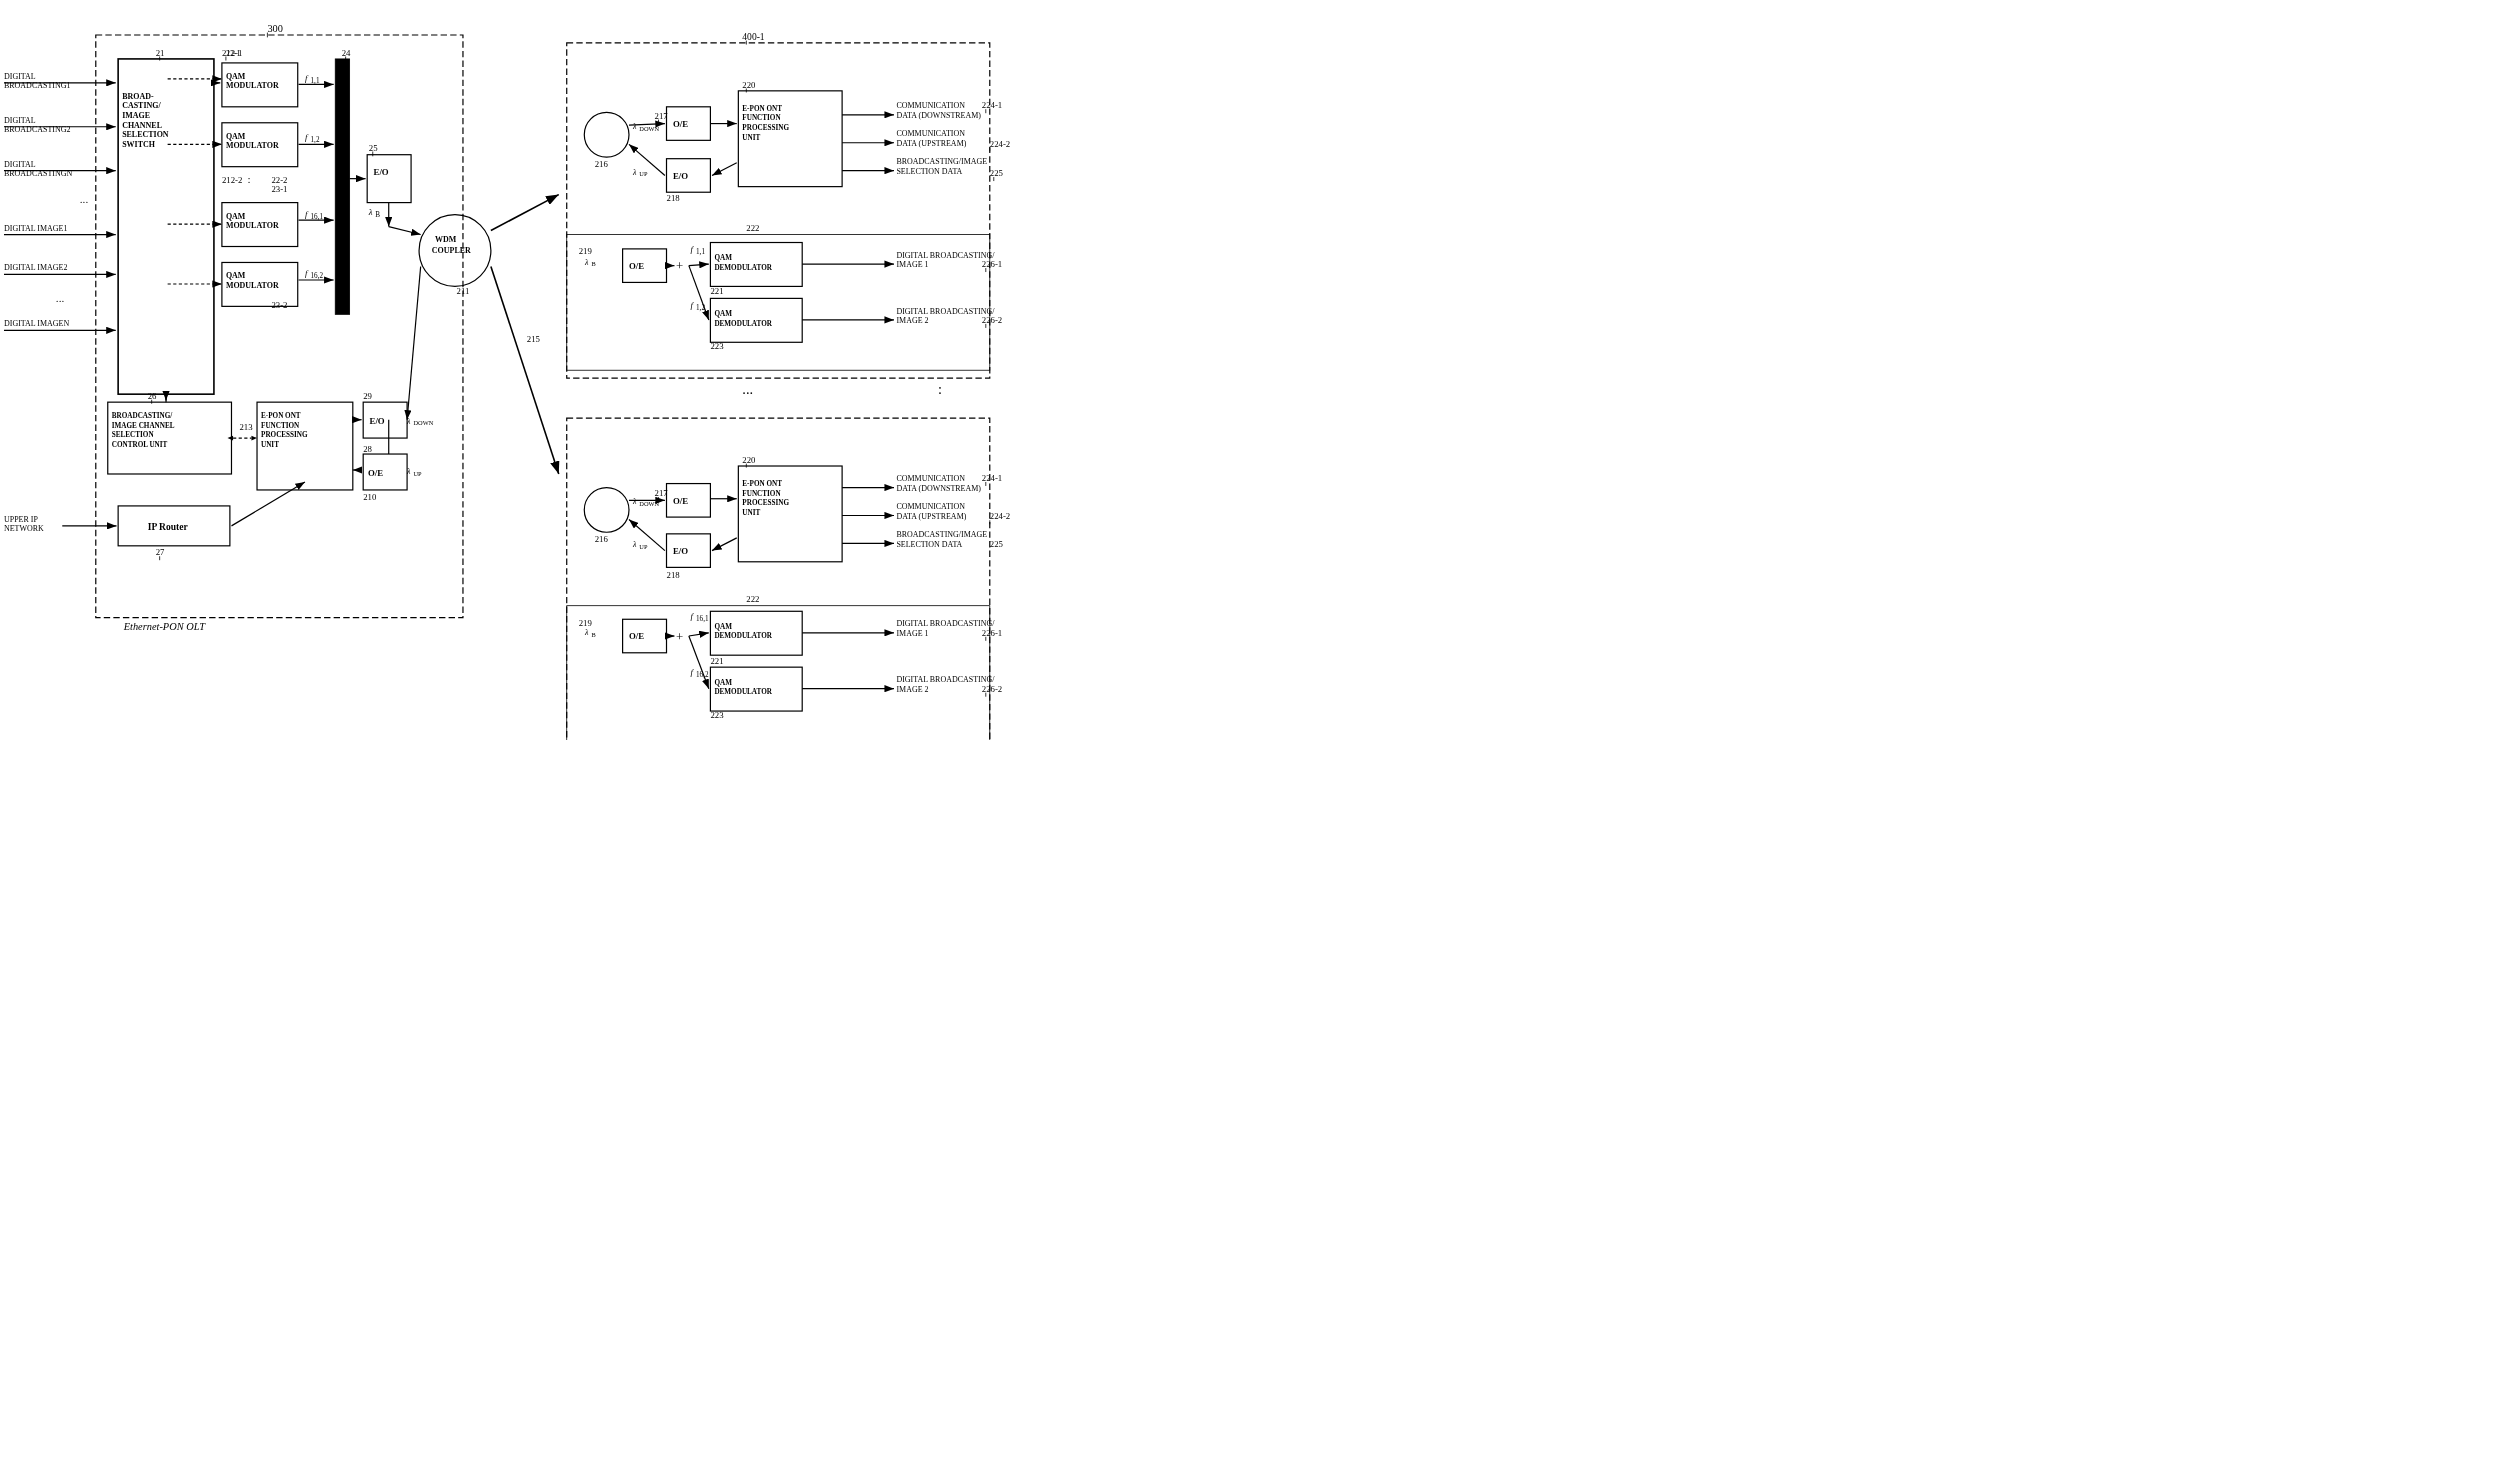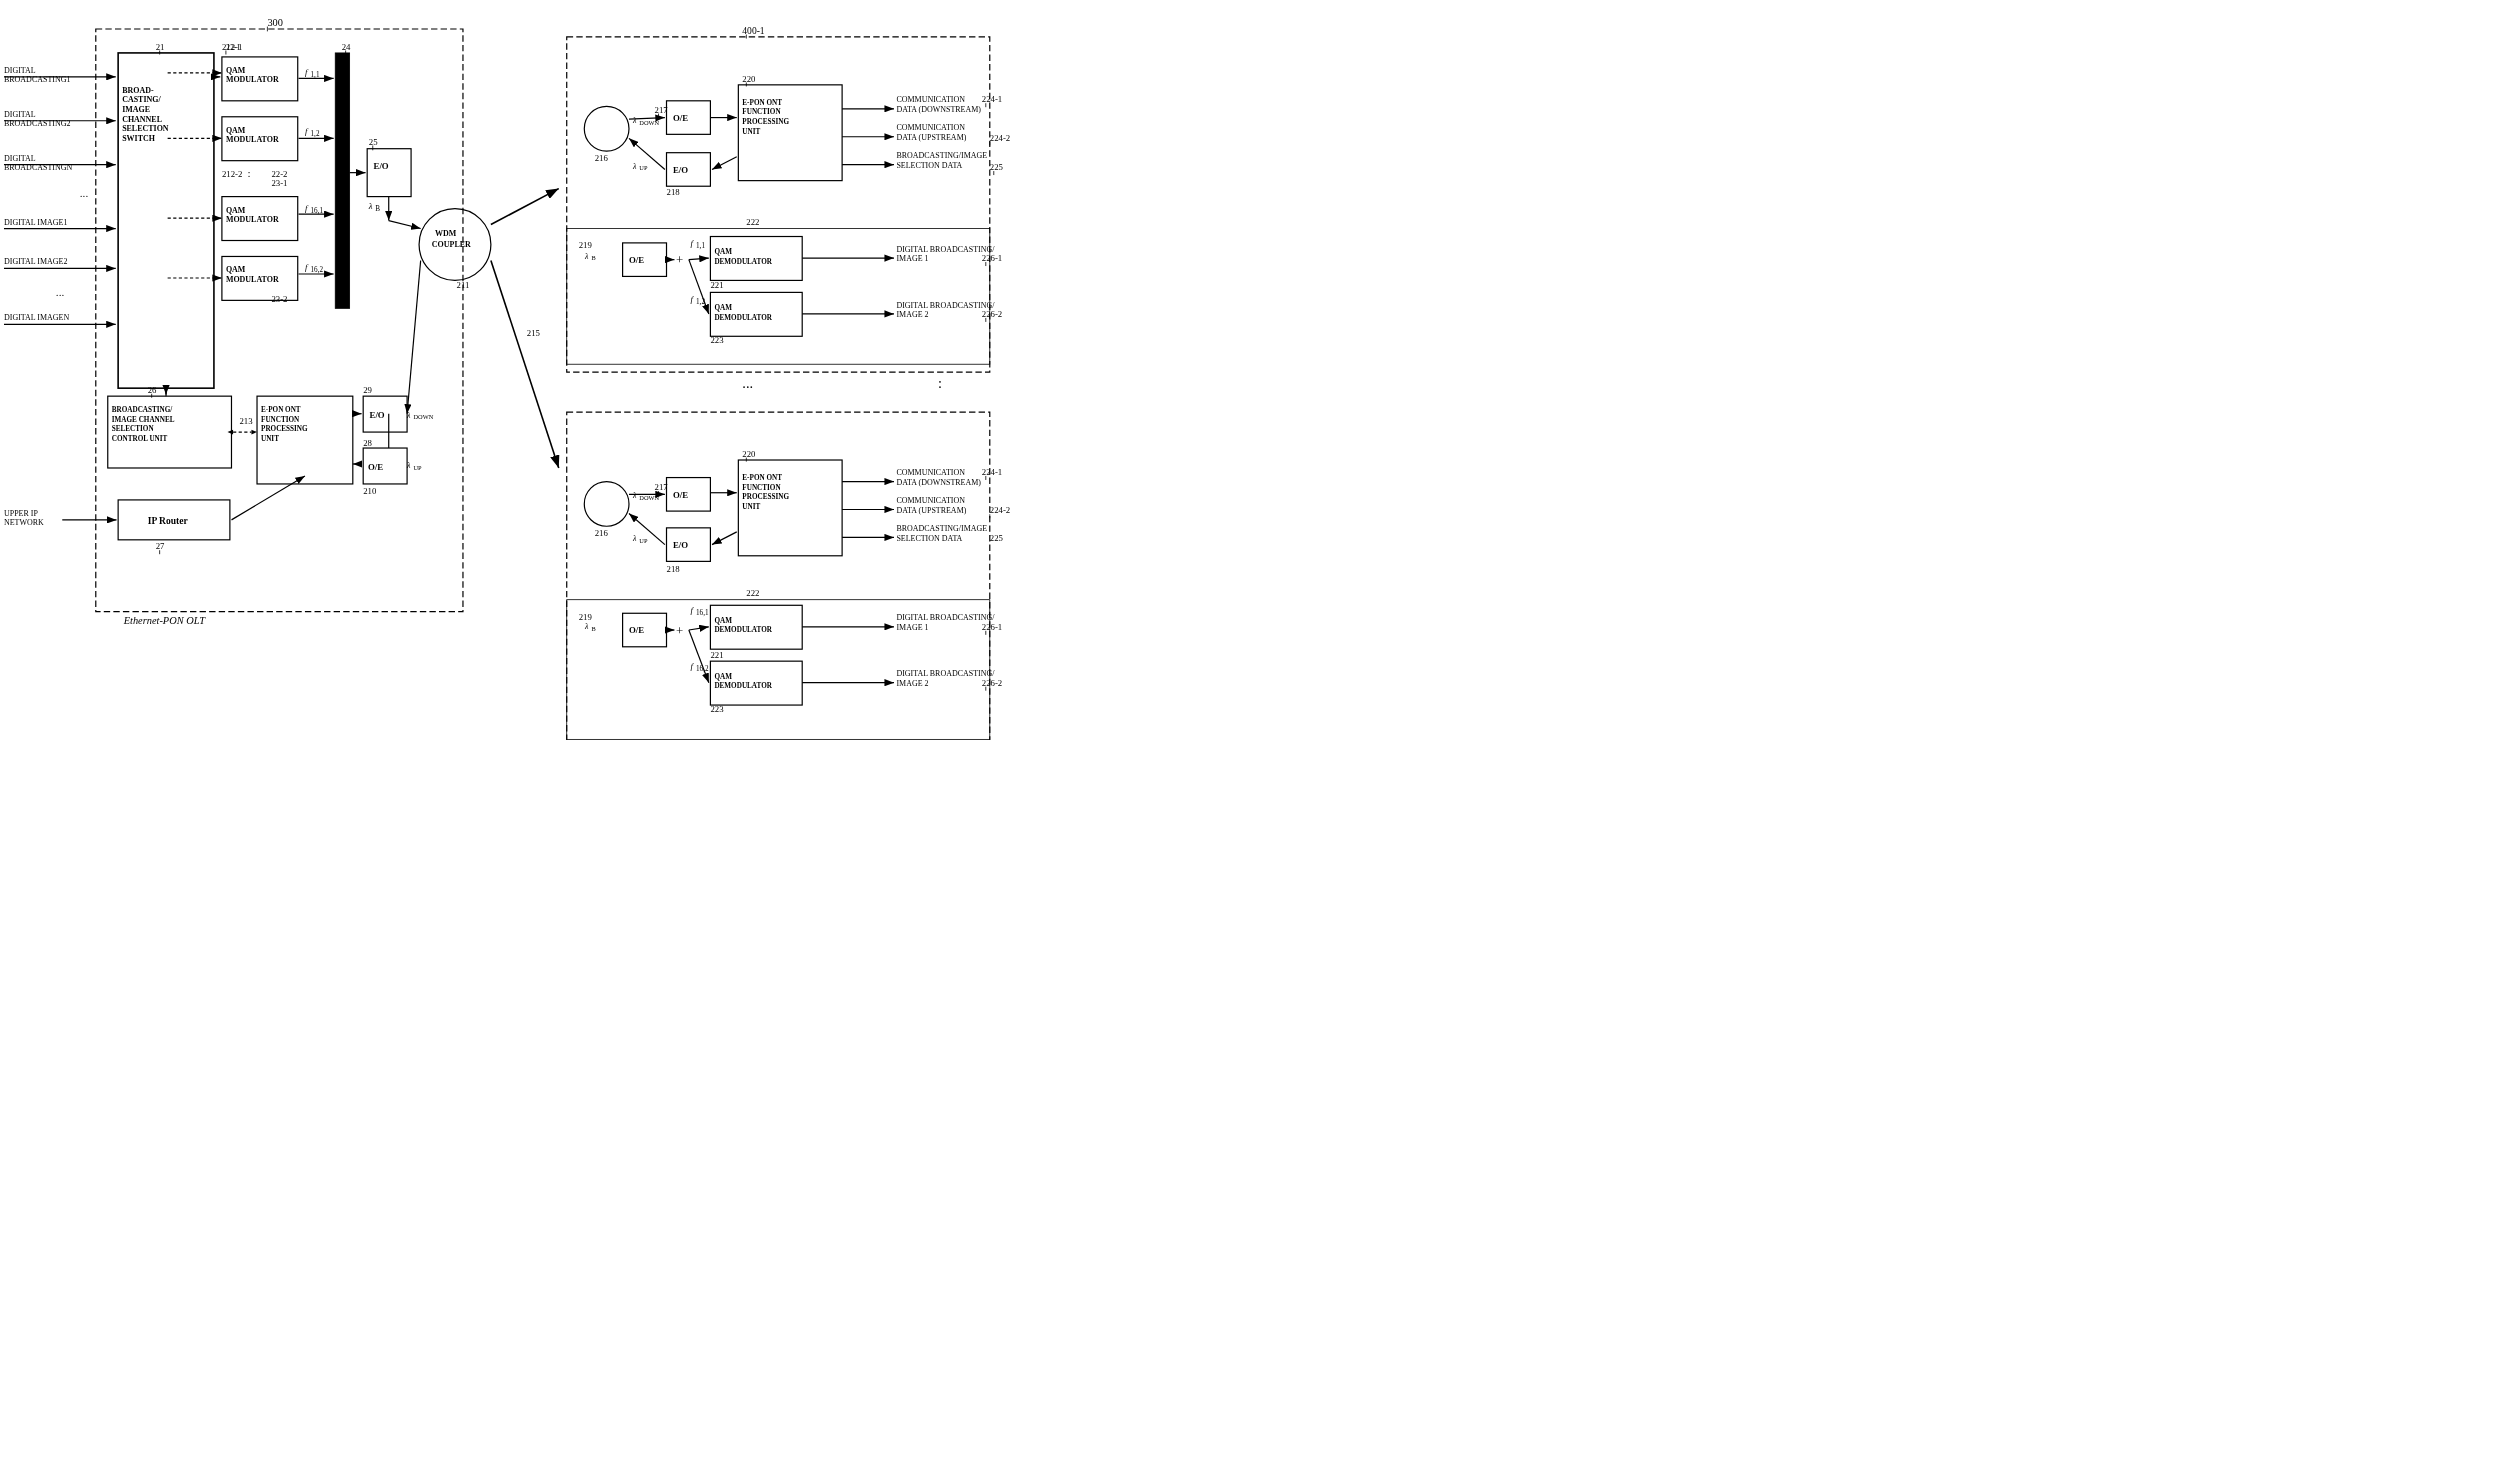--- a/index.html
+++ b/index.html
@@ -6,21 +6,21 @@
     body {
       background: #fff;
       font-family: 'Times New Roman', Times, serif;
       width: 1250px;
       height: 740px;
       position: relative;
       overflow: hidden;
     }
     .diagram {
       position: absolute;
-      top: 5px; left: 0;
+      top: 11px; left: 0;
       width: 100%;
       height: 100%;
     }
     svg {
       width: 100%;
       height: 100%;
     }
   </style>
 </head>
 <body>

